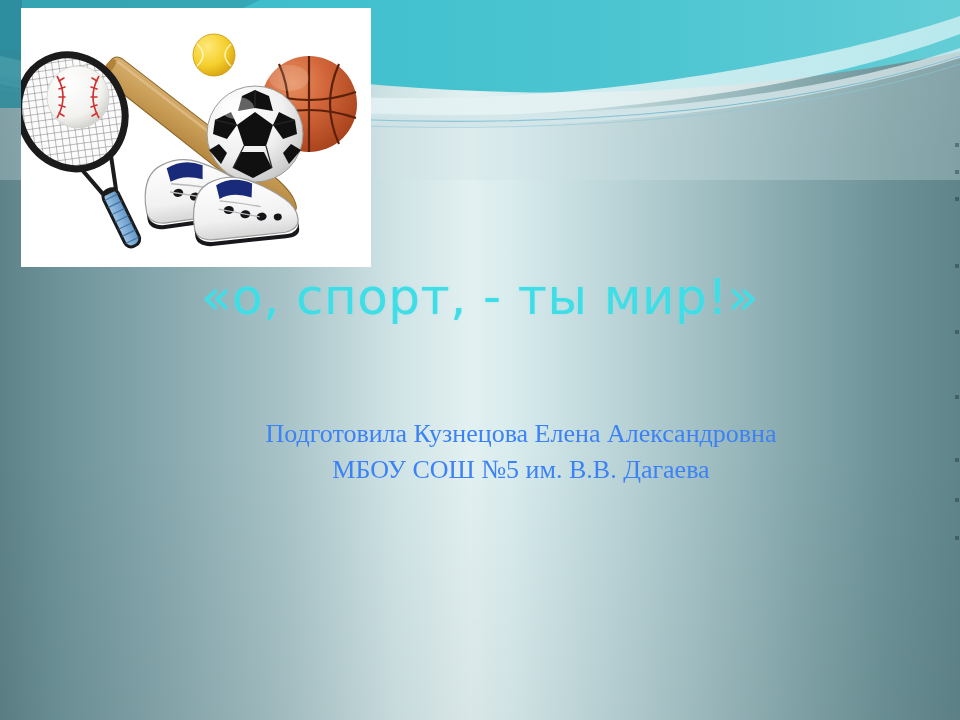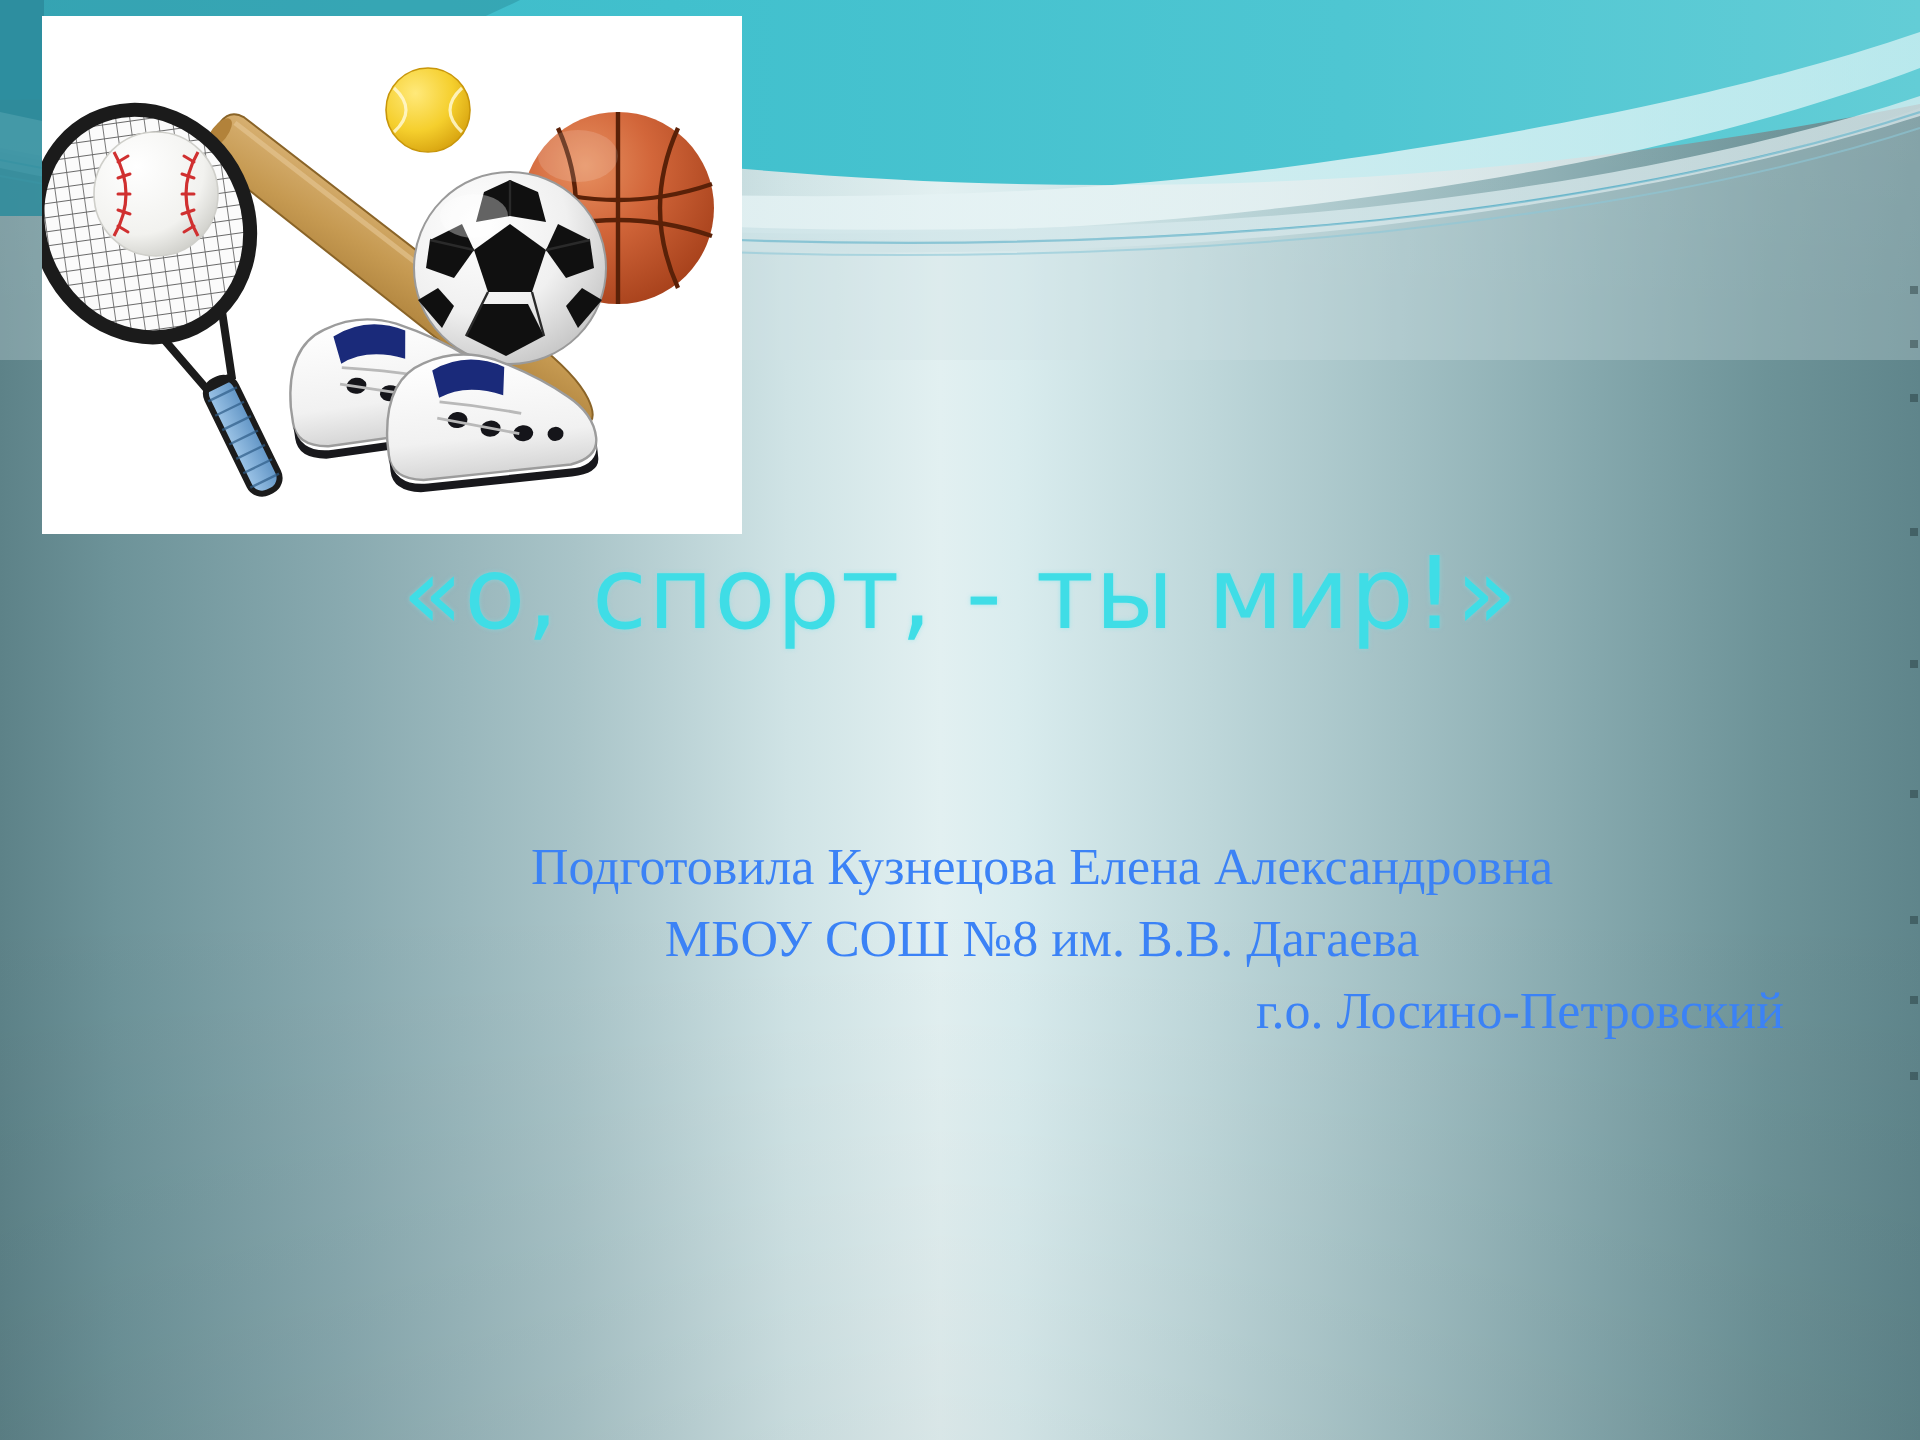--- a/index.html
+++ b/index.html
@@ -319,22 +319,21 @@
           </g>
         </g>
       </g>
     </svg>
   </div>
 
   <div class="title">«о, спорт, - ты  мир!»</div>
 
   <div class="subtitle">
     <span class="sub-line c">Подготовила Кузнецова Елена Александровна</span>
-    <span class="sub-line c">МБОУ СОШ №8 им. В.В. Дагаева</span>
-    <span class="sub-line r">г.о. Лосино-Петровский</span>
+    <span class="sub-line c">МБОУ СОШ №5 им. В.В. Дагаева</span>
   </div>
 
   <div class="edge-marks">
       <div class="edge-mark" style="top: 143px;"></div>
       <div class="edge-mark" style="top: 170px;"></div>
       <div class="edge-mark" style="top: 197px;"></div>
       <div class="edge-mark" style="top: 264px;"></div>
       <div class="edge-mark" style="top: 330px;"></div>
       <div class="edge-mark" style="top: 395px;"></div>
       <div class="edge-mark" style="top: 458px;"></div>

